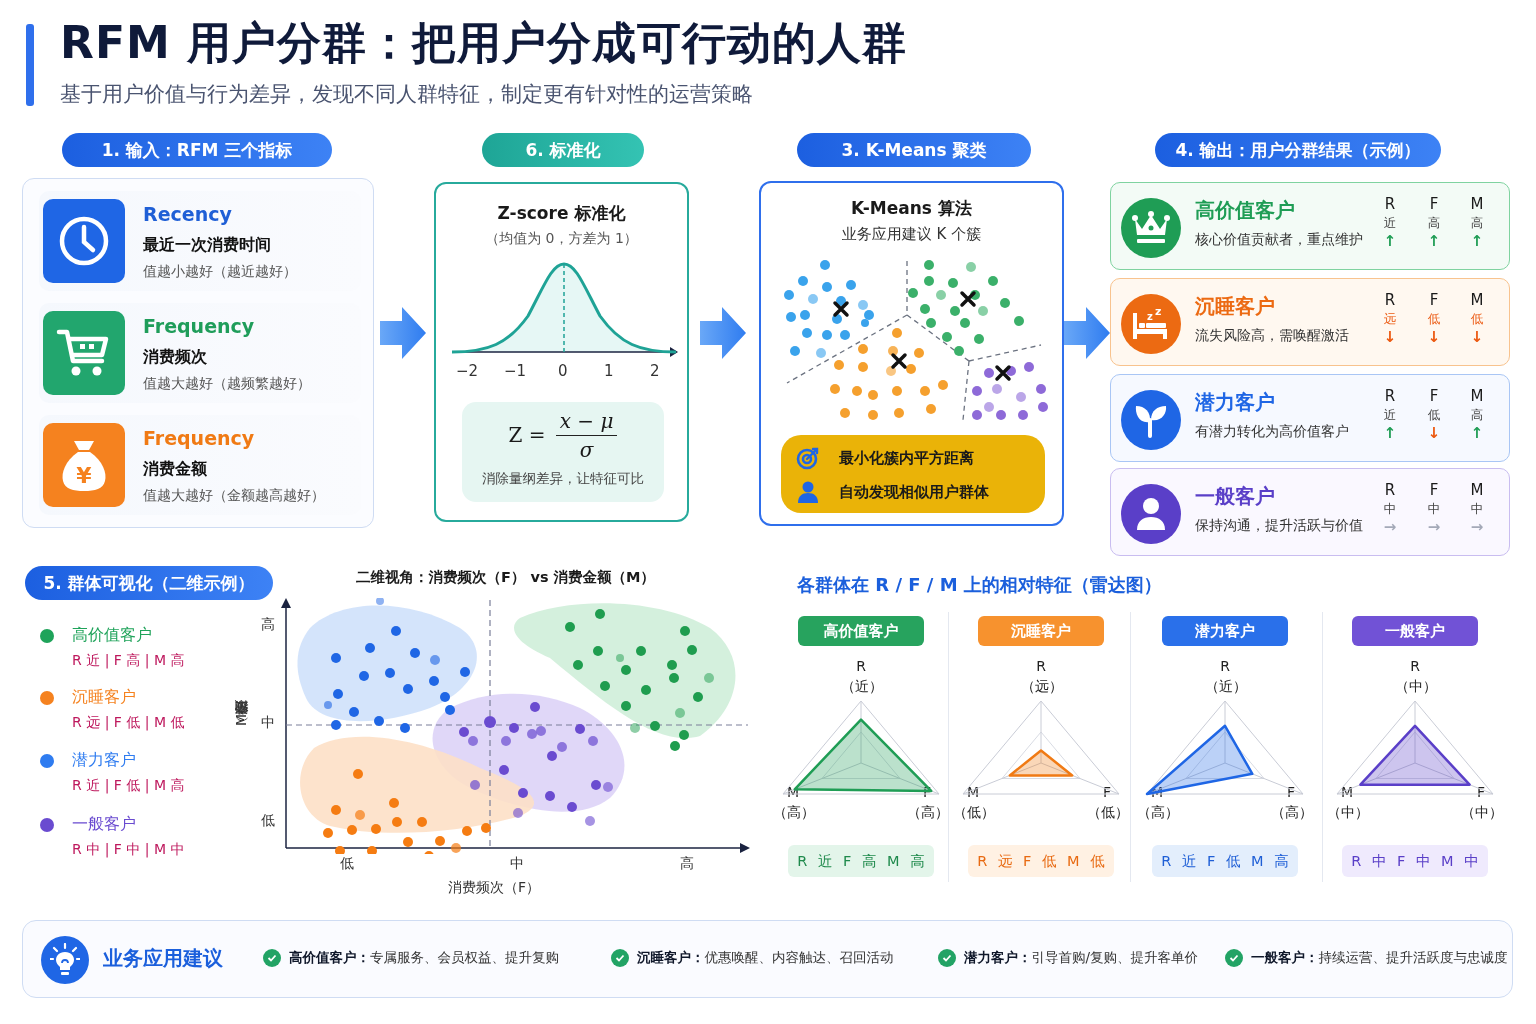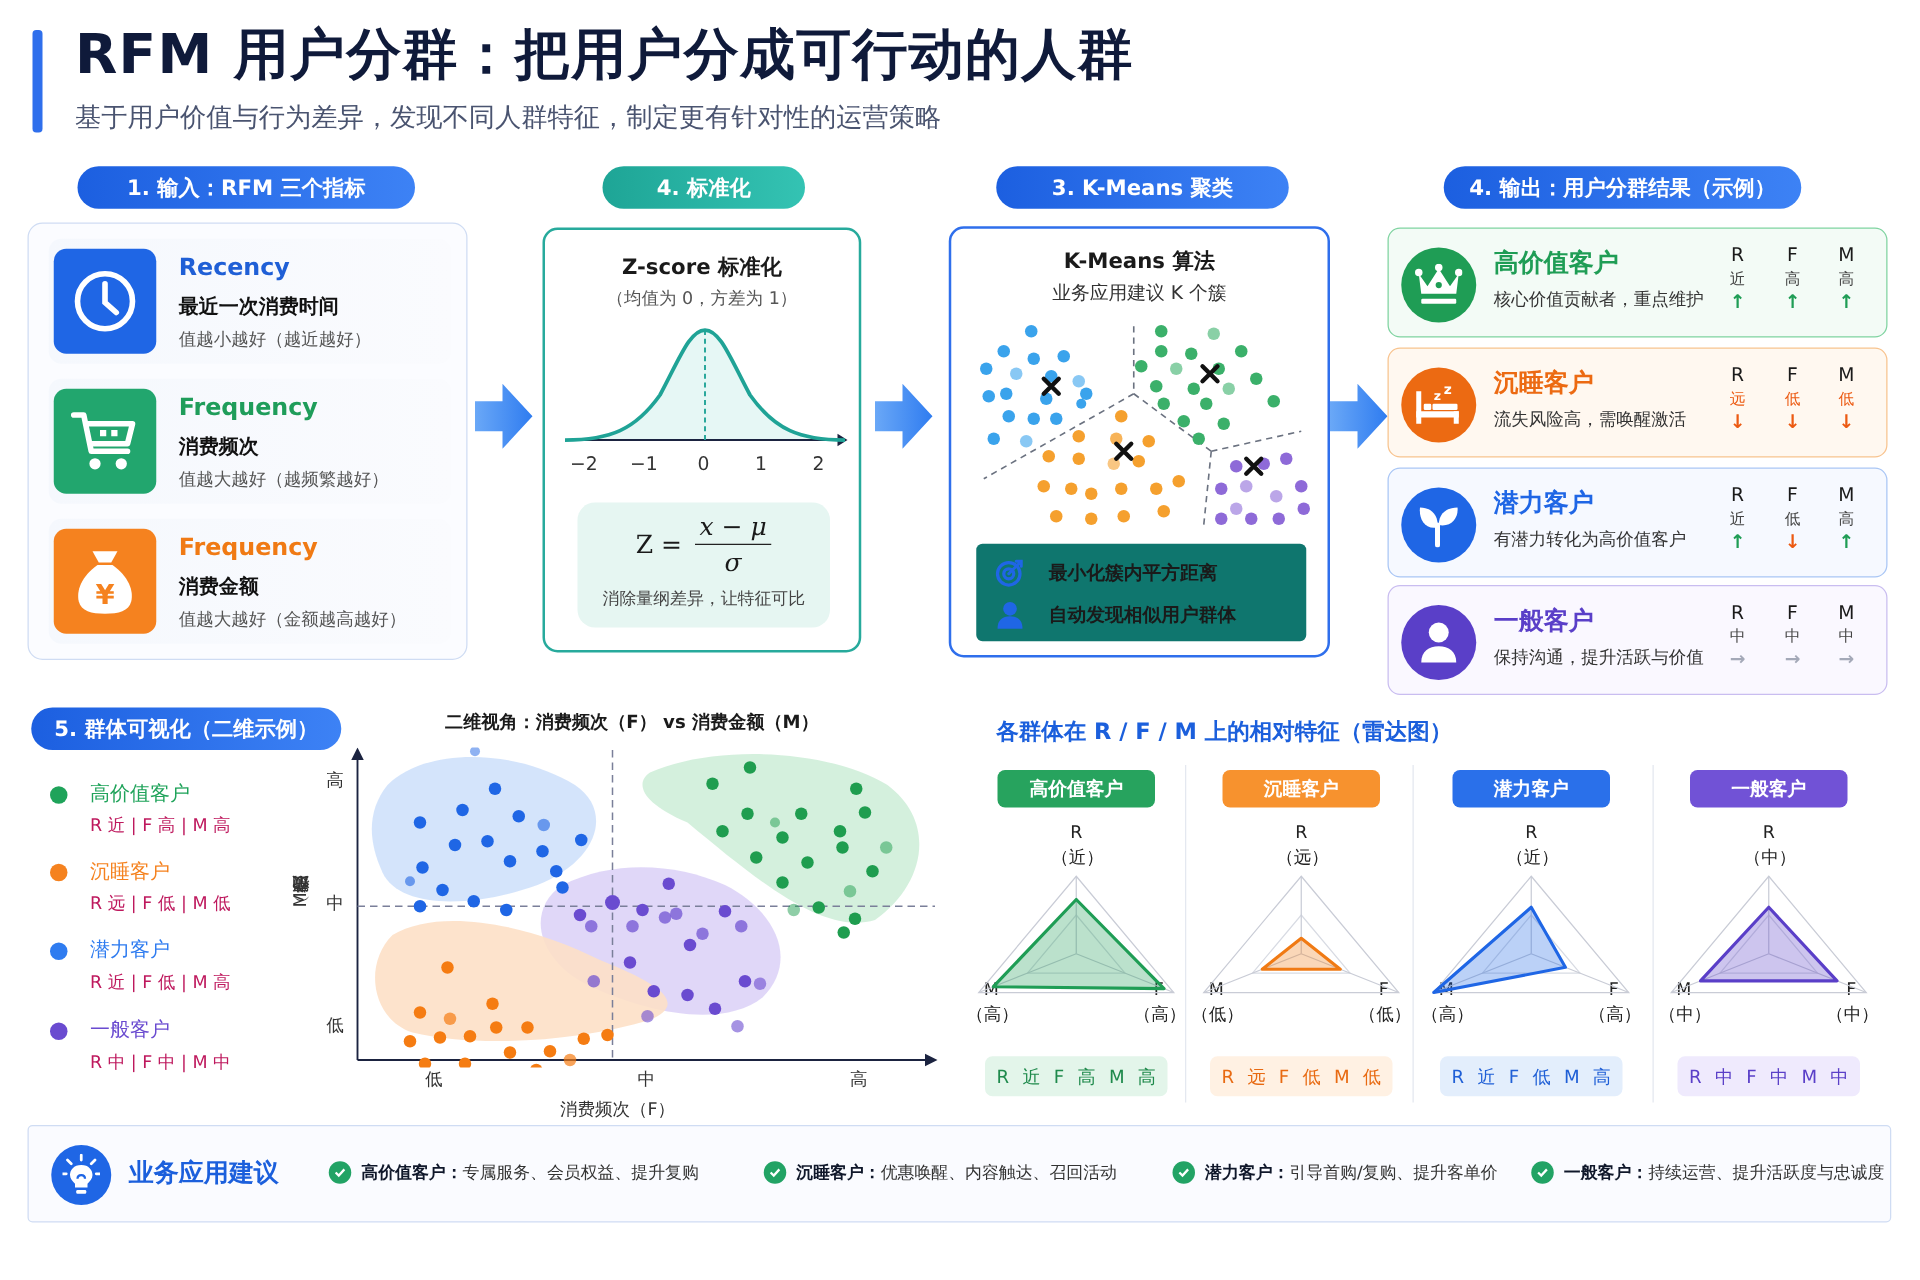--- a/index.html
+++ b/index.html
@@ -37,21 +37,21 @@
   .formula { position: absolute; left: 0; right: 0; top: 8px; height: 50px; display: flex; align-items: center; justify-content: center; font-family: "DejaVu Serif", serif; font-size: 20px; color: #1a1a1a; }
   .frac { display: inline-flex; flex-direction: column; align-items: center; margin-left: 10px; font-style: italic; }
   .frac .num { border-bottom: 1.5px solid #222; padding: 0 4px 2px; }
   .frac .den { padding-top: 2px; }
   .formula-note { position: absolute; left: 0; right: 0; top: 68px; text-align: center; font-size: 13.5px; color: #444; }
 
   
   .panel3 { left: 759px; top: 181px; width: 305px; height: 345px; border: 2px solid #2f6fec; border-radius: 12px; background: #fff; }
   .p3-title { position: absolute; left: 0; right: 0; top: 14px; text-align: center; font-size: 17px; font-weight: 600; color: #1a1a1a; }
   .p3-sub { position: absolute; left: 0; right: 0; top: 42px; text-align: center; font-size: 15px; color: #333; }
-  .p3-box { position: absolute; left: 20px; top: 252px; width: 264px; height: 78px; border-radius: 5px; background: #0f766e; }
+  .p3-box { position: absolute; left: 20px; top: 252px; width: 264px; height: 78px; border-radius: 20px; background: #eab308; }
   .p3-row { position: absolute; left: 14px; height: 26px; display: flex; align-items: center; font-size: 15px; font-weight: 600; color: #1a1a1a; }
   .p3-row .ico { width: 26px; height: 26px; margin-right: 18px; display: flex; align-items: center; justify-content: center; }
 
   
   .seg { position: absolute; left: 1110px; width: 400px; height: 88px; border-radius: 10px; border: 1.5px solid; }
   .seg-icon { position: absolute; left: 10px; top: 15px; width: 60px; height: 60px; border-radius: 50%; display: flex; align-items: center; justify-content: center; }
   .seg-name { position: absolute; left: 84px; top: 14px; font-size: 20px; font-weight: 700; }
   .seg-desc { position: absolute; left: 84px; top: 48px; font-size: 14px; color: #333; white-space: nowrap; }
   .rfm-col { position: absolute; top: 12px; width: 30px; text-align: center; }
   .rfm-col .k { font-size: 15px; color: #1a1a1a; }
@@ -66,36 +66,36 @@
   .scatter-title { left: 356px; top: 568px; font-size: 14.5px; font-weight: 700; color: #1a1a1a; white-space: nowrap; }
   .axis-lab { font-size: 14px; color: #333; }
 
   .radar-title { left: 797px; top: 573px; font-size: 18px; font-weight: 700; color: #1b5fdc; white-space: nowrap; }
   .radar-chip { position: absolute; width: 126px; height: 30px; border-radius: 6px; color: #fff; font-size: 15px; font-weight: 700; display: flex; align-items: center; justify-content: center; }
   .radar-lab { position: absolute; font-size: 14px; color: #222; text-align: center; width: 40px; line-height: 20px; }
   .radar-foot { position: absolute; width: 146px; height: 32px; border-radius: 6px; font-size: 14.5px; display: flex; align-items: center; justify-content: center; word-spacing: 6px; }
   .radar-divider { position: absolute; top: 612px; width: 1px; height: 270px; background: #e4e8f0; }
 
   
-  .advice { left: 22px; top: 900px; width: 1491px; height: 78px; border: 1.5px solid #cfdcf3; border-radius: 4px; background: #fafbff; }
+  .advice { left: 22px; top: 920px; width: 1491px; height: 78px; border: 1.5px solid #cfdcf3; border-radius: 14px; background: #fafbff; }
   .advice-icon { position: absolute; left: 18px; top: 15px; width: 48px; height: 48px; border-radius: 50%; background: #1f66e5; display: flex; align-items: center; justify-content: center; }
   .advice-title { position: absolute; left: 80px; top: 24px; font-size: 20px; font-weight: 700; color: #1b5fdc; white-space: nowrap; }
   .advice-item { position: absolute; top: 28px; display: flex; align-items: center; font-size: 13.5px; white-space: nowrap; color: #333; }
   .advice-item .chk { width: 18px; height: 18px; border-radius: 50%; background: #22a365; display: inline-flex; align-items: center; justify-content: center; margin-right: 8px; }
   .advice-item .seg-lbl { color: #0f172a; font-weight: 600; }
 </style>
 </head>
 <body>
 
 <div class="abs title-bar"></div>
 <div class="abs page-title">RFM 用户分群：把用户分成可行动的人群</div>
 <div class="abs page-subtitle">基于用户价值与行为差异，发现不同人群特征，制定更有针对性的运营策略</div>
 
 <div class="abs pill pill-blue" style="left:62px;top:133px;width:270px;">1. 输入：RFM 三个指标</div>
-<div class="abs pill pill-teal" style="left:482px;top:133px;width:162px;">4. 标准化</div>
+<div class="abs pill pill-teal" style="left:482px;top:133px;width:162px;">6. 标准化</div>
 <div class="abs pill pill-blue" style="left:797px;top:133px;width:234px;">3. K-Means 聚类</div>
 <div class="abs pill pill-blue" style="left:1155px;top:133px;width:286px;">4. 输出：用户分群结果（示例）</div>
 
 <svg class="abs step-arrow" style="left:378px;top:305px;" viewBox="0 0 50 56">
     <defs>
       <linearGradient id="ag" x1="0" x2="1">
         <stop offset="0" stop-color="#6aa8f7"></stop>
         <stop offset="1" stop-color="#2f7cf0"></stop>
       </linearGradient>
     </defs>

